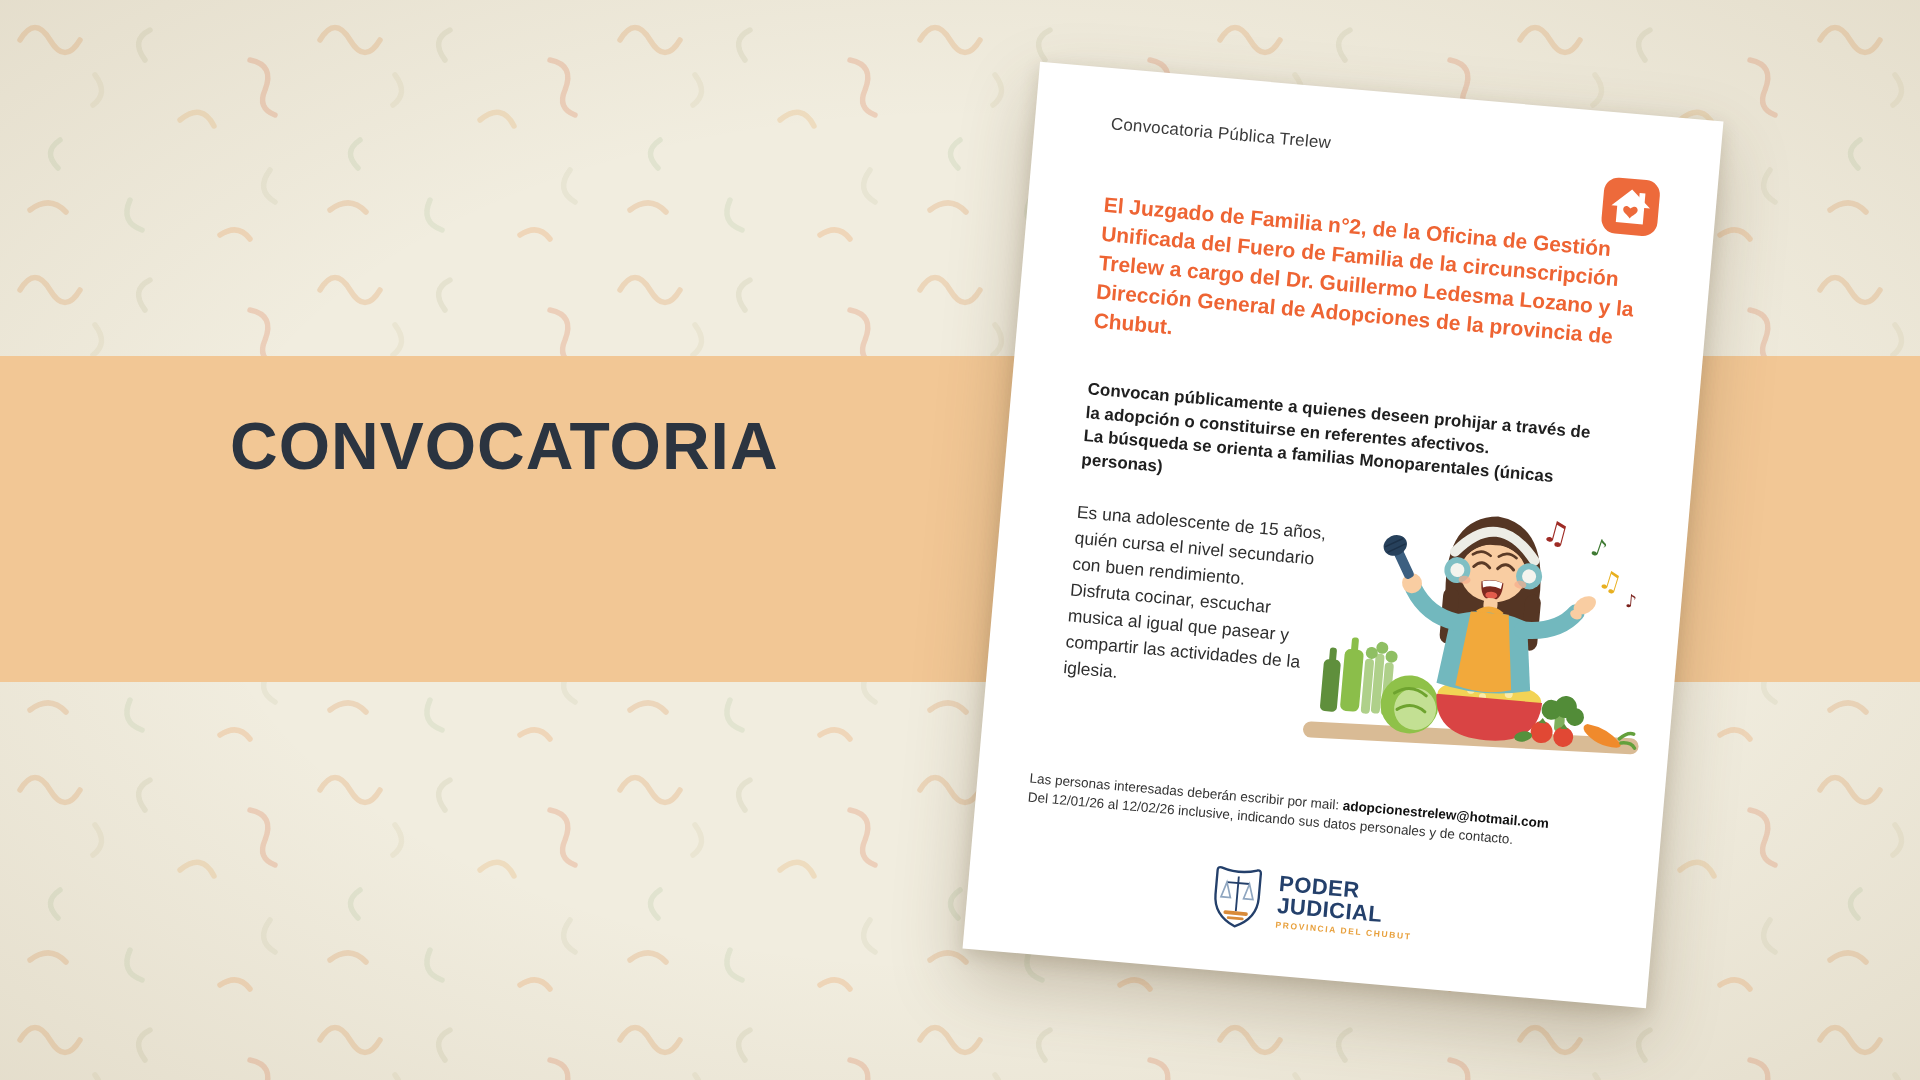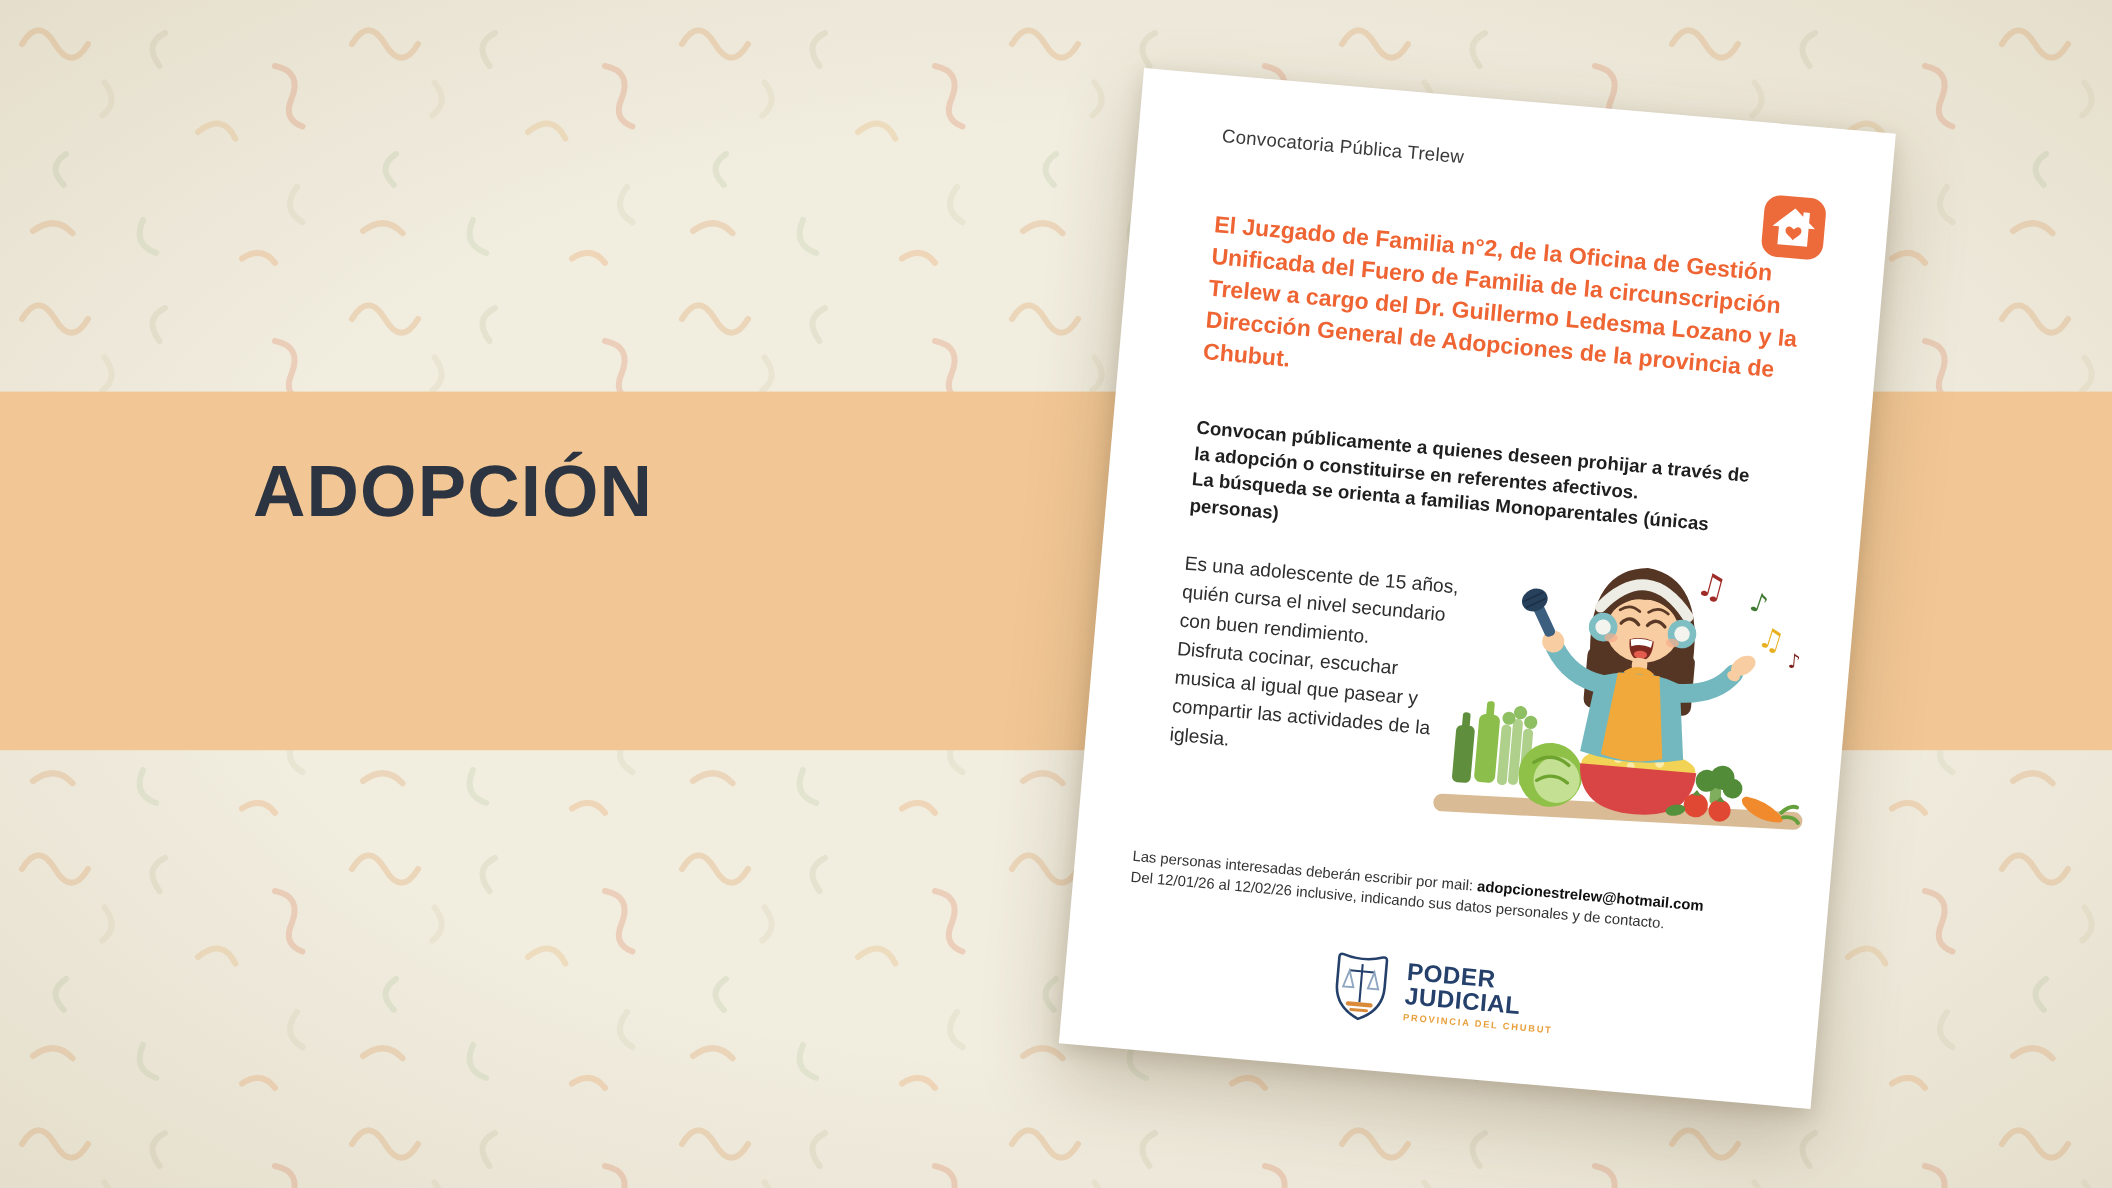--- a/index.html
+++ b/index.html
@@ -76,21 +76,21 @@
     </pattern>
   </defs>
   <rect width="1920" height="1080" fill="#F1EDDF"></rect>
   <rect width="1920" height="1080" fill="url(#sq)"></rect>
 </svg>
 <div class="vignette"></div>
 
 <div class="band"></div>
 
 <div class="page-title">
-  <div>ADOPCIÓN</div>
+  <div>CONVOCATORIA</div>
 </div>
 
 <div class="paper">
 
   <div class="doc-header">Convocatoria Pública Trelew</div>
 
   <svg class="house-icon" viewBox="0 0 60 60">
     <rect x="1" y="1" width="58" height="58" rx="15" fill="#ED6A3B"></rect>
     <rect x="38" y="15" width="6" height="10" fill="#FFFFFF"></rect>
     <path d="M30 12 L50 30 L44 30 L44 47 L16 47 L16 30 L10 30 Z" fill="#FFFFFF"></path>

